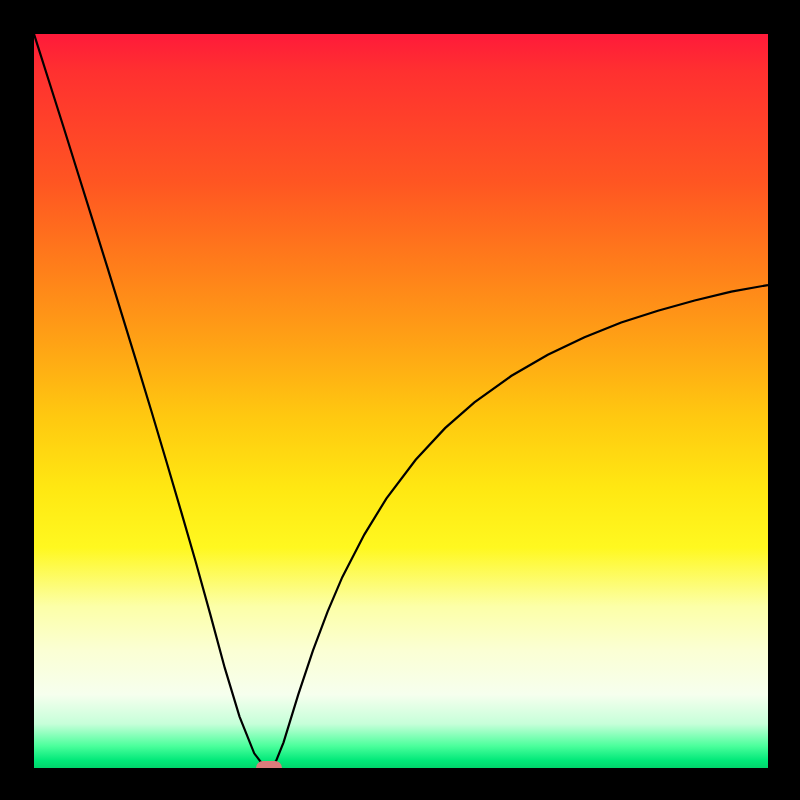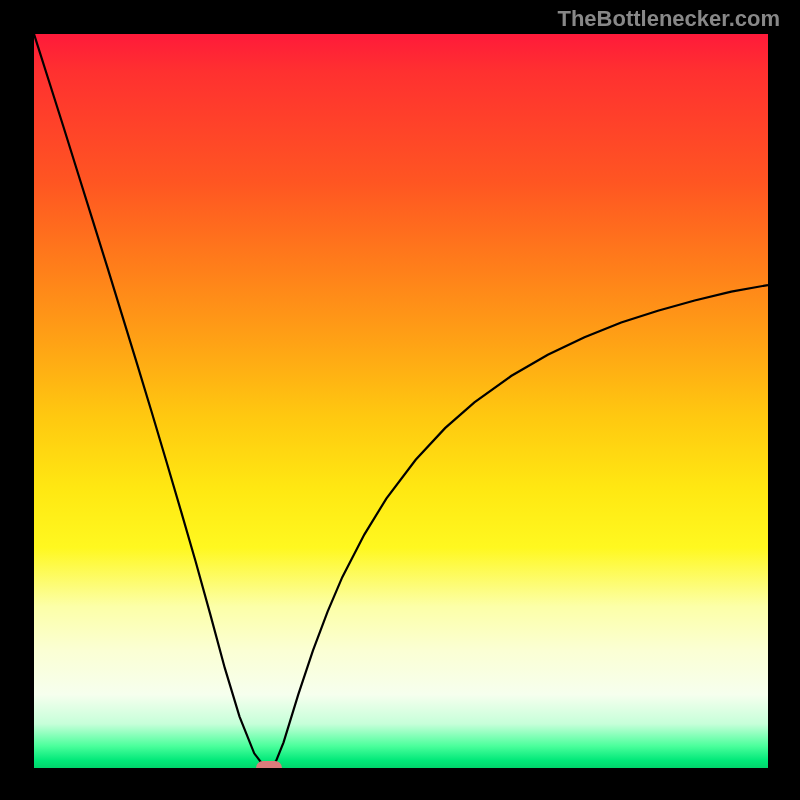--- a/index.html
+++ b/index.html
@@ -73,21 +73,20 @@
     border-radius: 8px;
     transform: translate(-50%, -50%);
     z-index: 5;
   }
 </style>
 </head>
 <body>
 
 <div class="container">
 
-  <div class="attribution">TheBottlenecker.com</div>
 
   <div class="plot-area">
     <div class="gradient-bg"></div>
 
     <svg class="curve" viewBox="0 0 734 734" preserveAspectRatio="none">
       <path id="curve-path" fill="none" stroke-width="2.2" stroke="#000000" d="M0.00 0.00 L14.68 46.24 L29.36 92.48 L44.04 139.46 L58.72 186.44 L73.40 233.41 L88.08 281.12 L102.76 328.83 L117.44 377.28 L132.12 426.45 L146.80 476.37 L161.48 527.01 L176.16 579.86 L190.84 634.18 L205.52 682.62 L220.20 719.32 L227.54 728.86 L234.88 734.00 L242.22 726.66 L249.56 708.31 L264.24 660.60 L278.92 616.56 L293.60 577.66 L308.28 543.16 L330.30 500.59 L352.32 464.62 L381.68 425.72 L411.04 394.16 L440.40 368.47 L477.10 342.04 L513.80 320.76 L550.50 303.14 L587.20 288.46 L623.90 276.72 L660.60 266.44 L697.30 257.63 L734.00 251.03"></path>
     </svg>
 
     <div class="marker" id="marker" style="left: 234.88px; top: 734px;"></div>
   </div>

